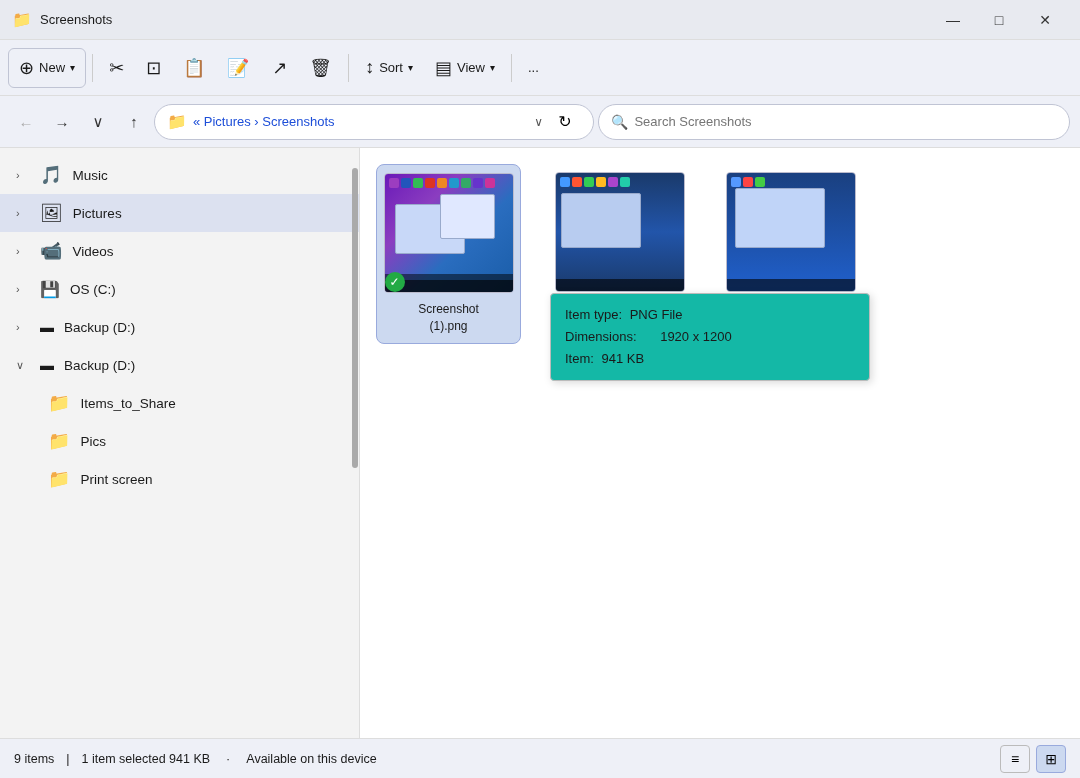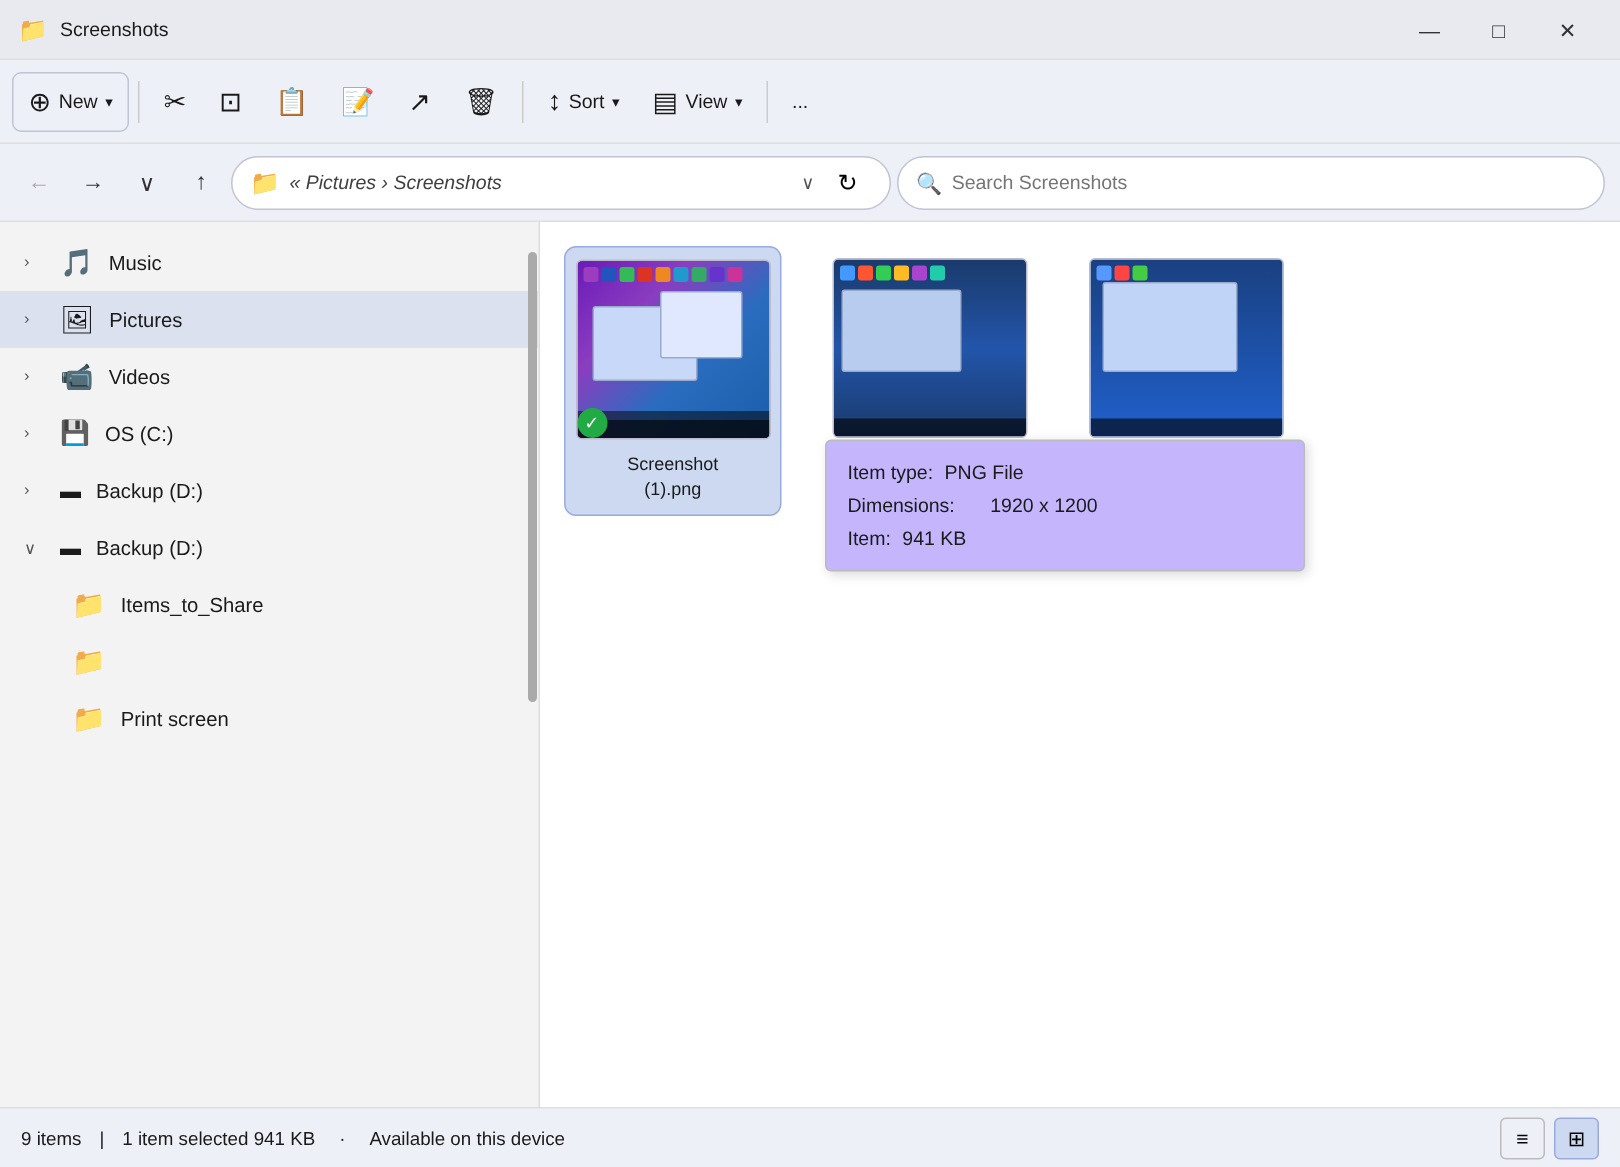--- a/index.html
+++ b/index.html
@@ -115,23 +115,22 @@
       display: flex;
       align-items: center;
       padding: 0 12px;
       gap: 6px;
     }
     .address-path-icon {
       font-size: 16px;
     }
     .address-path-text {
       font-size: 13px;
-      color: #404040;
+      color: #1d4ed8;
       flex: 1;
-      font-style: italic;
     }
     .address-chevron {
       font-size: 12px;
       color: #555;
       cursor: pointer;
     }
     .address-refresh {
       font-size: 16px;
       cursor: pointer;
       width: 32px;
@@ -295,21 +294,21 @@
       color: #1a1a1a;
       line-height: 1.4;
       word-break: break-word;
     }
 
     
     .tooltip {
       position: absolute;
       top: 145px;
       left: 190px;
-      background: #c4b5fd;
+      background: #14b8a6;
       border: 1px solid #bbb;
       border-radius: 4px;
       padding: 10px 14px;
       font-size: 13px;
       color: #1a1a1a;
       line-height: 1.7;
       z-index: 100;
       box-shadow: 2px 2px 8px rgba(0,0,0,0.15);
       min-width: 320px;
     }
@@ -492,20 +491,21 @@
       <span class="sidebar-label">Backup (D:)</span>
     </div>
 
     <div class="sidebar-item" style="padding-left:48px">
       <span class="sidebar-icon">📁</span>
       <span class="sidebar-label">Items_to_Share</span>
     </div>
 
     <div class="sidebar-item" style="padding-left:48px">
       <span class="sidebar-icon">📁</span>
+      <span class="sidebar-label">Pics</span>
     </div>
 
     <div class="sidebar-item" style="padding-left:48px">
       <span class="sidebar-icon">📁</span>
       <span class="sidebar-label">Print screen</span>
     </div>
 
     <div class="scrollbar-track">
       <div class="scrollbar-thumb"></div>
     </div>

